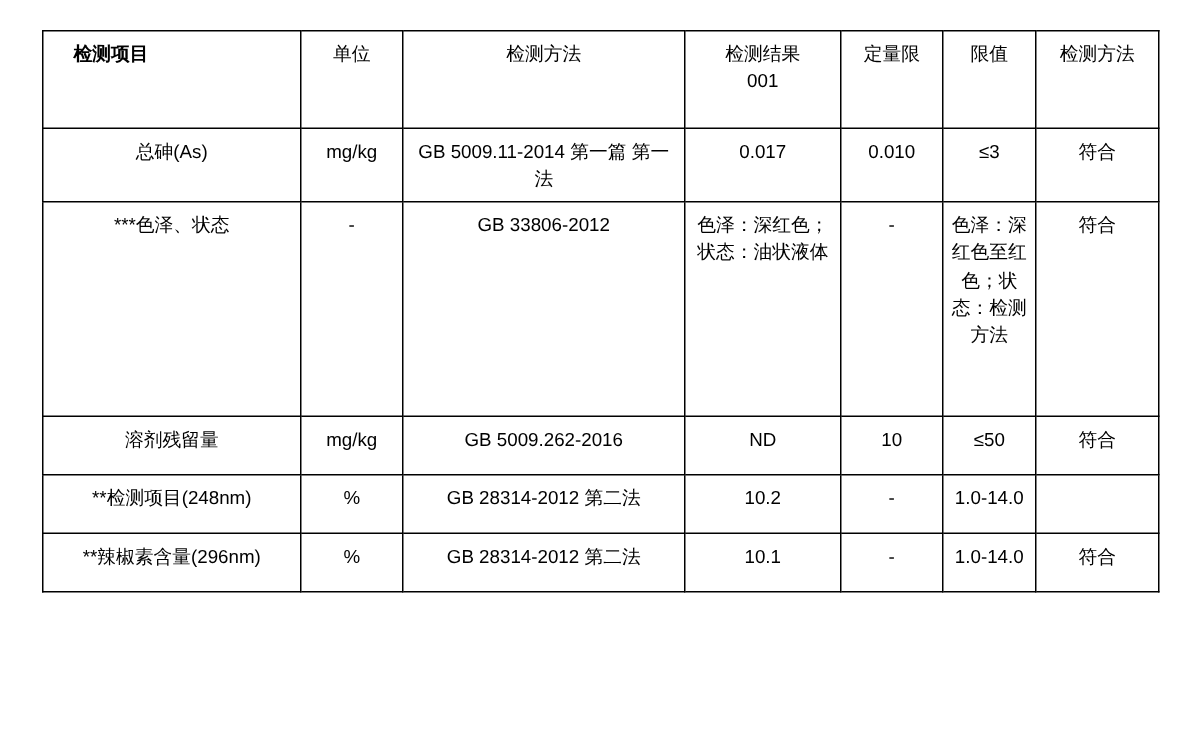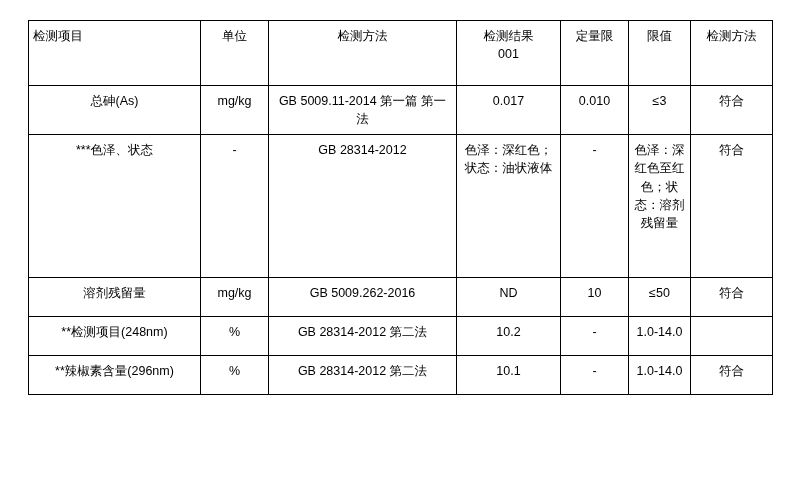--- a/index.html
+++ b/index.html
@@ -46,21 +46,22 @@
   col.c6 { width: 82px; }
 
   .head td {
     text-align: center;
     vertical-align: top;
     height: 52px;
     font-size: 13px;
   }
   .head .hd-left {
     text-align: left;
-    padding-left: 4px;
+    padding-left: 20px;
+    font-weight: bold;
   }
   .cell-left {
     text-align: center;
     padding-left: 8px;
   }
   .cell-center {
     text-align: center;
     margin-left: 16px;
   }
   .row-as td, .row-pb td, .row-solvent td, .row-cap248 td, .row-cap296 td {
@@ -109,25 +110,25 @@
         <td class="cell-center">mg/kg</td>
         <td class="cell-center">GB 5009.11-2014 第一篇 第一法</td>
         <td class="cell-center">0.017</td>
         <td class="cell-center">0.010</td>
         <td class="cell-center">≤3</td>
         <td class="cell-center">符合</td>
       </tr>
       <tr class="row-color">
         <td class="cell-left">***色泽、状态</td>
         <td class="cell-center">-</td>
-        <td class="cell-center">GB 28314-2012</td>
+        <td class="cell-center">GB 33806-2012</td>
         <td class="cell-center">色泽：深红色；状态：油状液体</td>
         <td class="cell-center">-</td>
         <td class="cell-center">
-            <span class="narrow-wrap">色泽：深红色至红色；状态：溶剂残留量</span>
+            <span class="narrow-wrap">色泽：深红色至红色；状态：检测方法</span>
           </td>
         <td class="cell-center">符合</td>
       </tr>
       <tr class="row-solvent">
         <td class="cell-left">溶剂残留量</td>
         <td class="cell-center">mg/kg</td>
         <td class="cell-center">GB 5009.262-2016</td>
         <td class="cell-center">ND</td>
         <td class="cell-center">10</td>
         <td class="cell-center">≤50</td>

